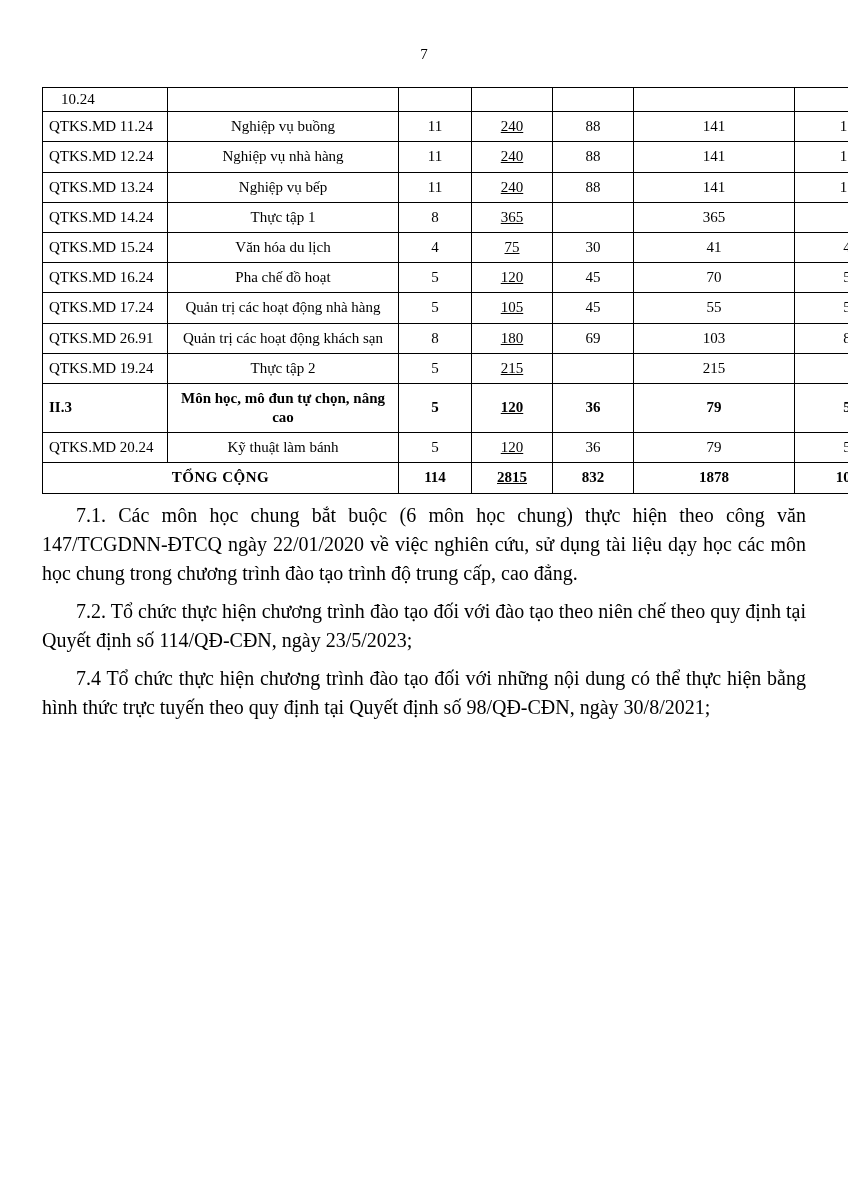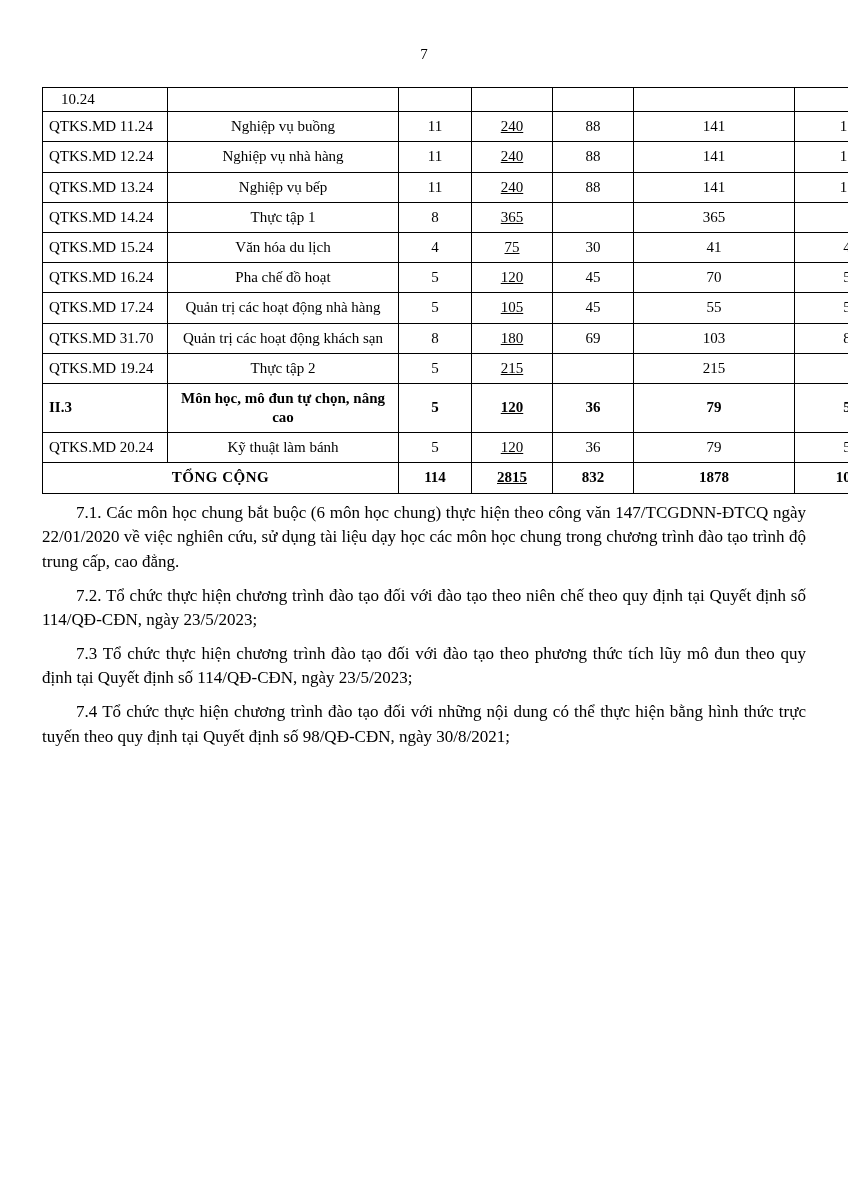--- a/index.html
+++ b/index.html
@@ -78,21 +78,21 @@
   }
   tr.bold td, td.bold {
     font-weight: bold;
   }
   td.total-label {
     text-align: center;
     font-weight: bold;
     letter-spacing: 0.5px;
   }
   .body-text {
-    font-size: 17px;
+    font-size: 20px;
     line-height: 1.45;
     text-align: justify;
     margin-top: 9px;
   }
   .body-text.first {
     margin-top: 7px;
   }
   .indent {
     text-indent: 34px;
   }
@@ -178,21 +178,21 @@
       <tr>
         <td class="code">QTKS.MD 17.24</td>
         <td class="name">Quản trị các hoạt động nhà hàng</td>
         <td class="num">5</td>
         <td class="hours">105</td>
         <td class="theory">45</td>
         <td class="practice">55</td>
         <td class="exam">5</td>
       </tr>
       <tr>
-        <td class="code">QTKS.MD 31.70</td>
+        <td class="code">QTKS.MD 26.91</td>
         <td class="name">Quản trị các hoạt động khách sạn</td>
         <td class="num">8</td>
         <td class="hours">180</td>
         <td class="theory">69</td>
         <td class="practice">103</td>
         <td class="exam">8</td>
       </tr>
       <tr>
         <td class="code">QTKS.MD 19.24</td>
         <td class="name">Thực tập 2</td>
@@ -227,16 +227,15 @@
         <td class="theory bold">832</td>
         <td class="practice bold">1878</td>
         <td class="exam bold">105</td>
       </tr>
     </tbody>
   </table>
 
 
   <div class="body-text indent first">7.1. Các môn học chung bắt buộc (6 môn học chung) thực hiện theo công văn 147/TCGDNN-ĐTCQ ngày 22/01/2020 về việc nghiên cứu, sử dụng tài liệu dạy học các môn học chung trong chương trình đào tạo trình độ trung cấp, cao đẳng.</div>
   <div class="body-text indent">7.2. Tổ chức thực hiện chương trình đào tạo đối với đào tạo theo niên chế theo quy định tại Quyết định số 114/QĐ-CĐN, ngày 23/5/2023;</div>
-  <div class="body-text indent">7.3 Tổ chức thực hiện chương trình đào tạo đối với đào tạo theo phương thức tích lũy mô đun theo quy định tại Quyết định số 114/QĐ-CĐN, ngày 23/5/2023;</div>
   <div class="body-text indent">7.4 Tổ chức thực hiện chương trình đào tạo đối với những nội dung có thể thực hiện bằng hình thức trực tuyến theo quy định tại Quyết định số 98/QĐ-CĐN, ngày 30/8/2021;</div>
 
 </div>
 
 </body></html>

